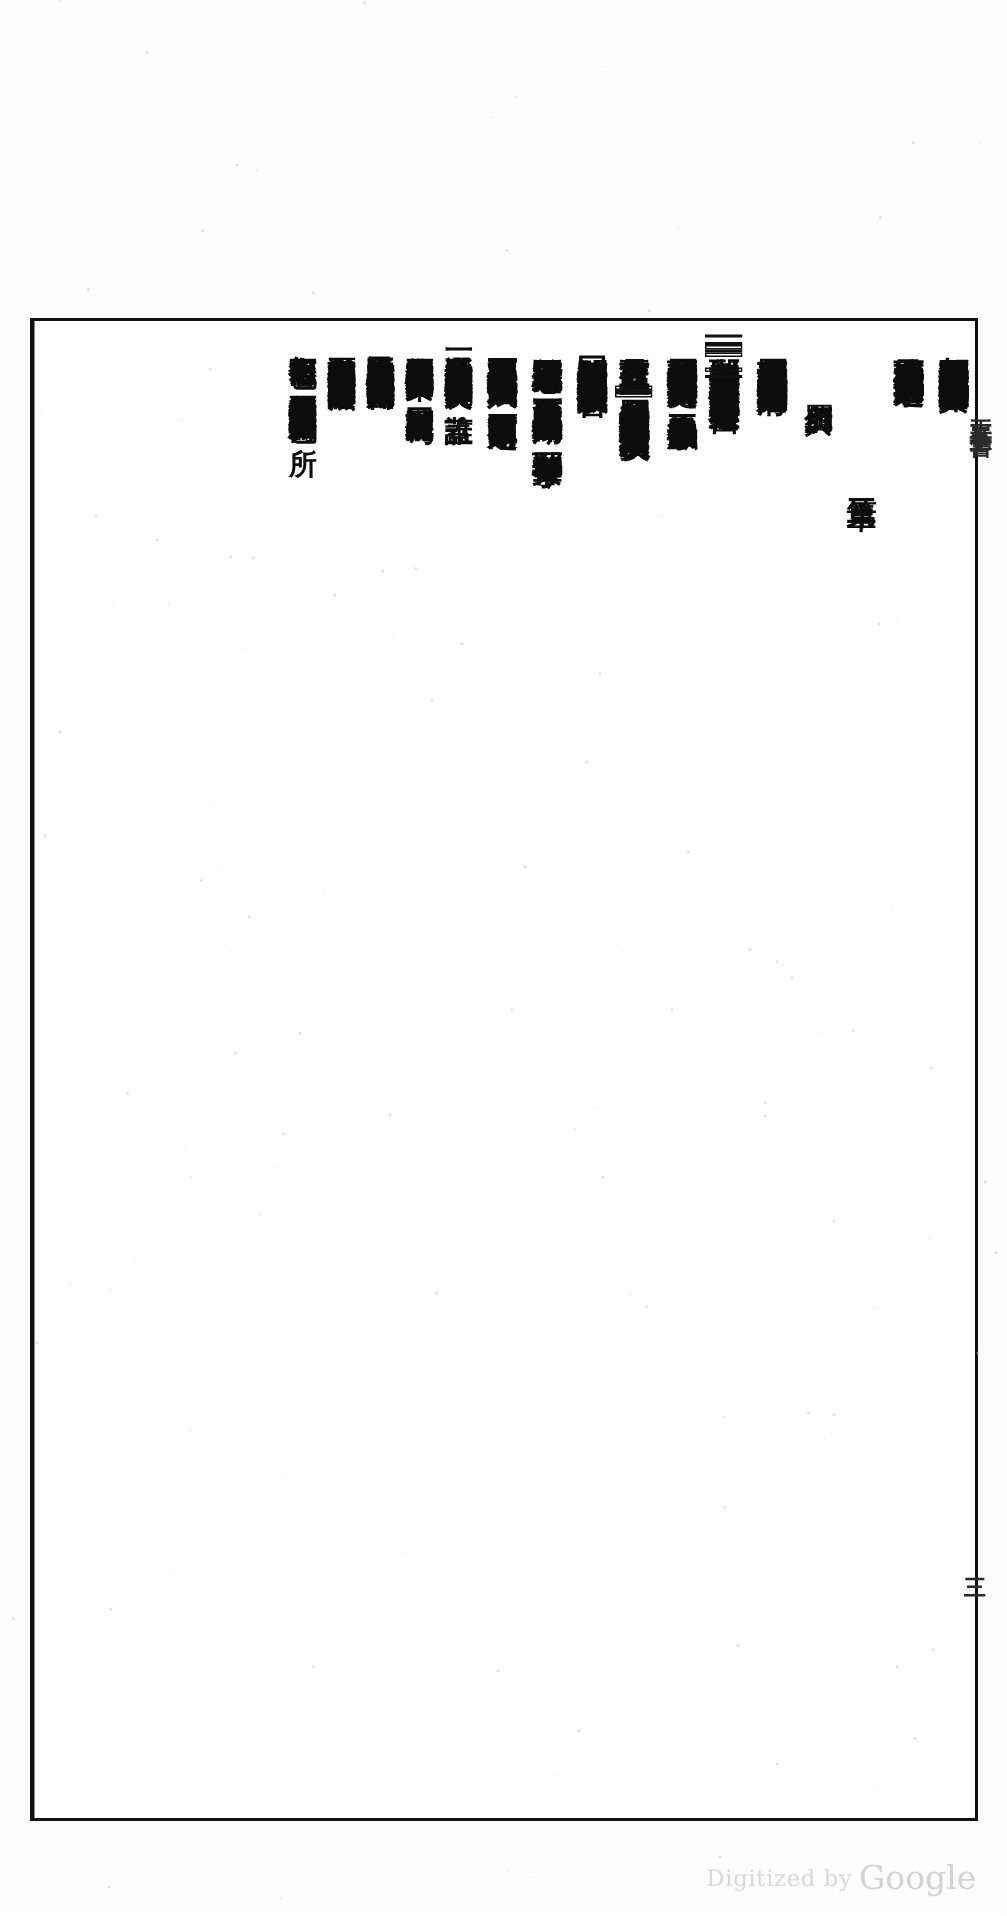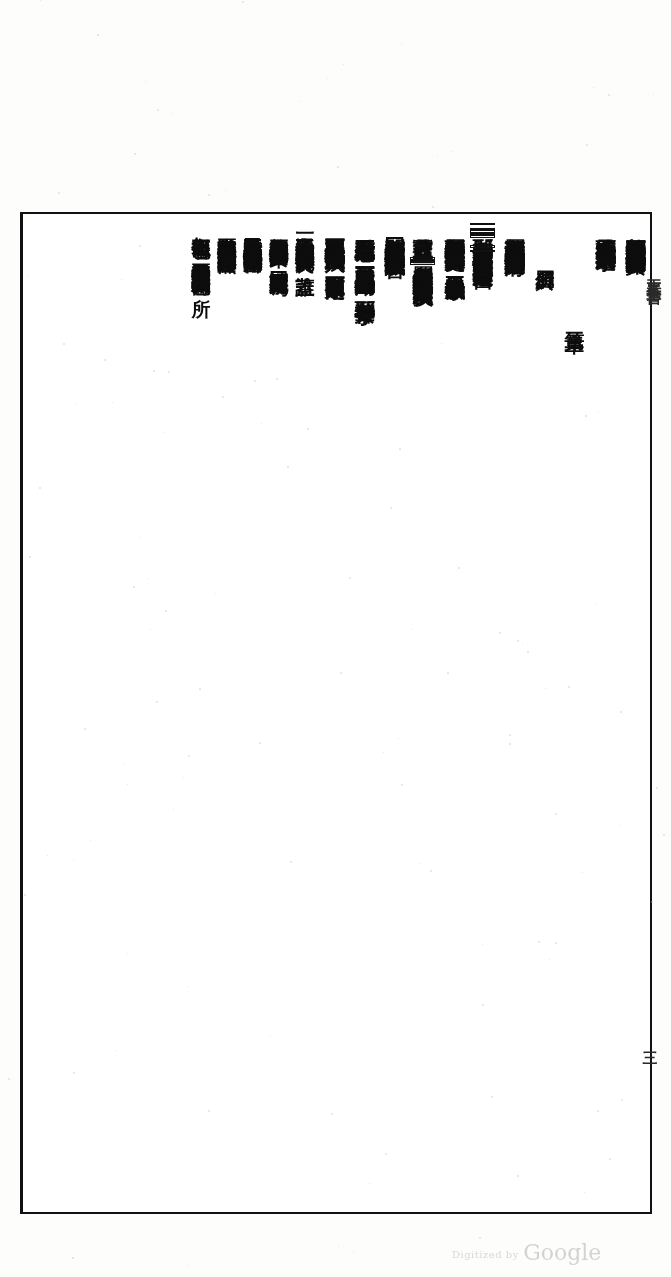--- a/index.html
+++ b/index.html
@@ -126,21 +126,21 @@
     font-size: 12px;
     letter-spacing: .5px;
     white-space: nowrap;
   }
   #watermark .big {
     font-size: 22px;
     color: #d3d3d3;
     letter-spacing: 0px;
     vertical-align: -2px;
   }
-  #watermark .sm { font-size: 10px; color: #d8d8d8; }
+  #watermark .sm { font-size: 15px; color: #d8d8d8; margin-left: 19px; }
 </style>
 </head>
 <body>
 
 <div id="page">
 
   <div id="block">
     <div id="cols">
         <div class="col">賀華歸爾惡於爾首上王所羅們將受說大五得之連永見定于耶賀華前王隨命耶賀</div>
         <div class="col wide">達之子比拿耶其出而落伊上伊死且國見定於所羅們之手.</div>

